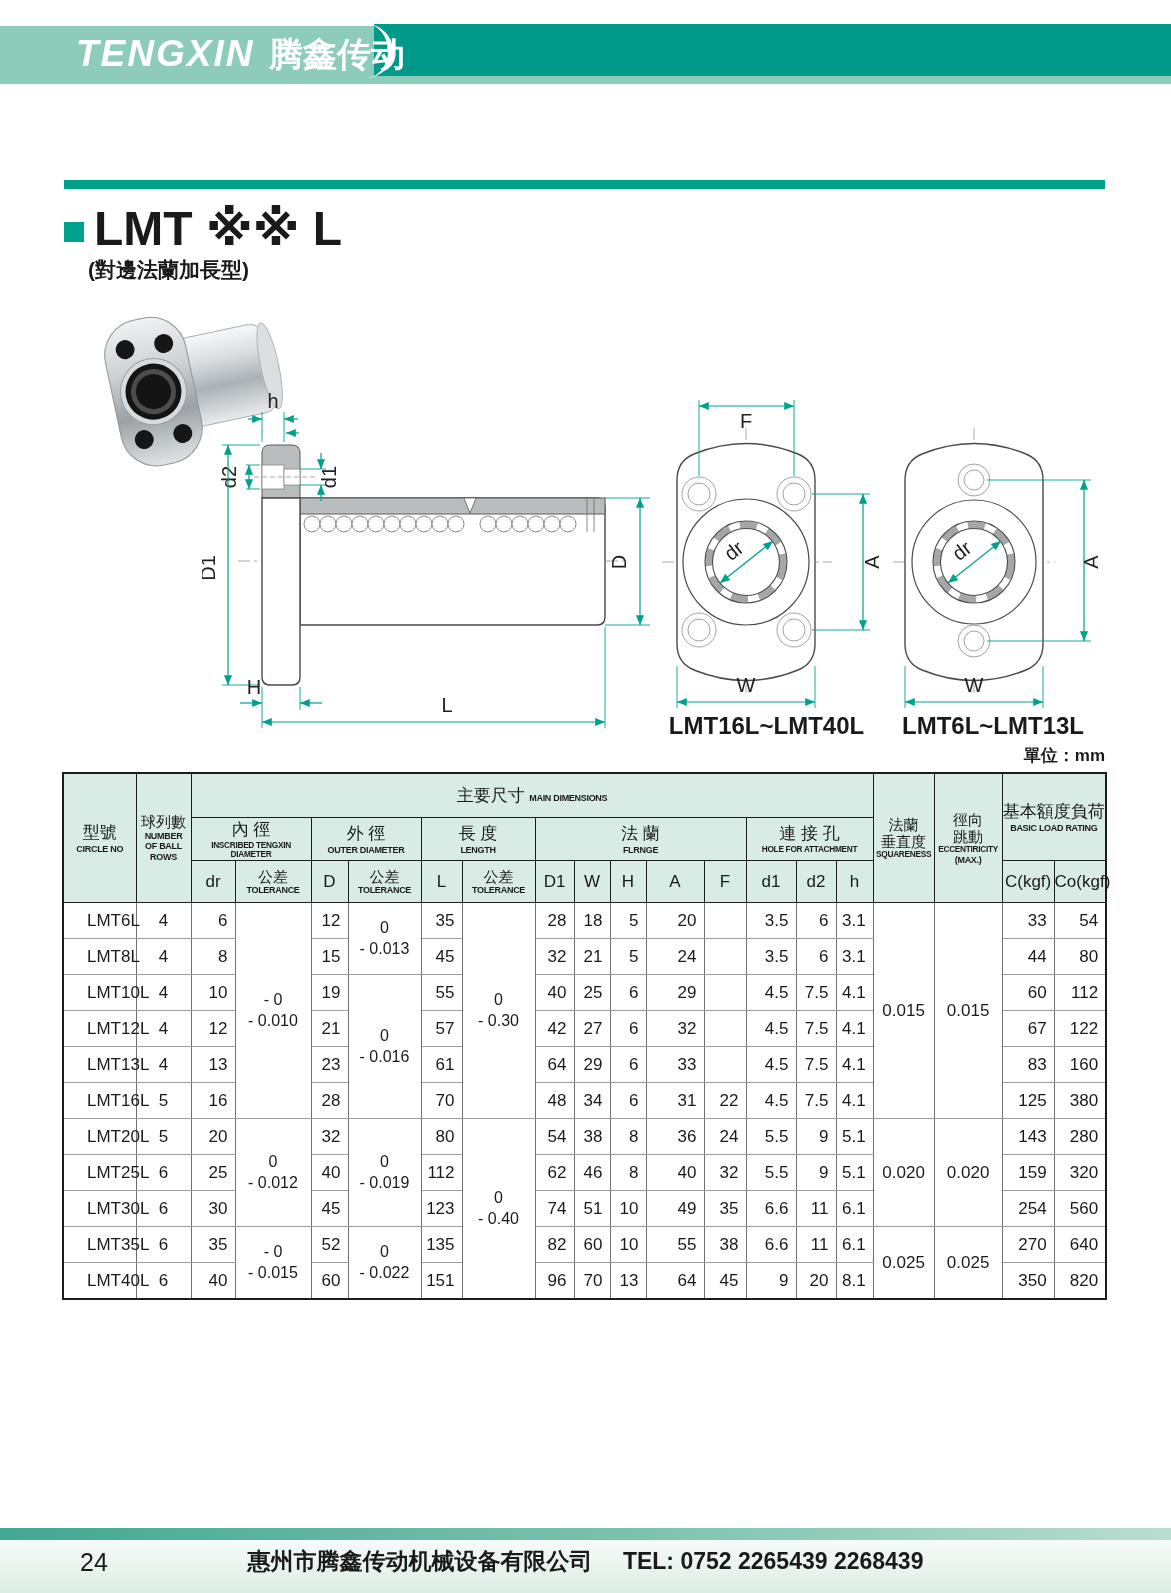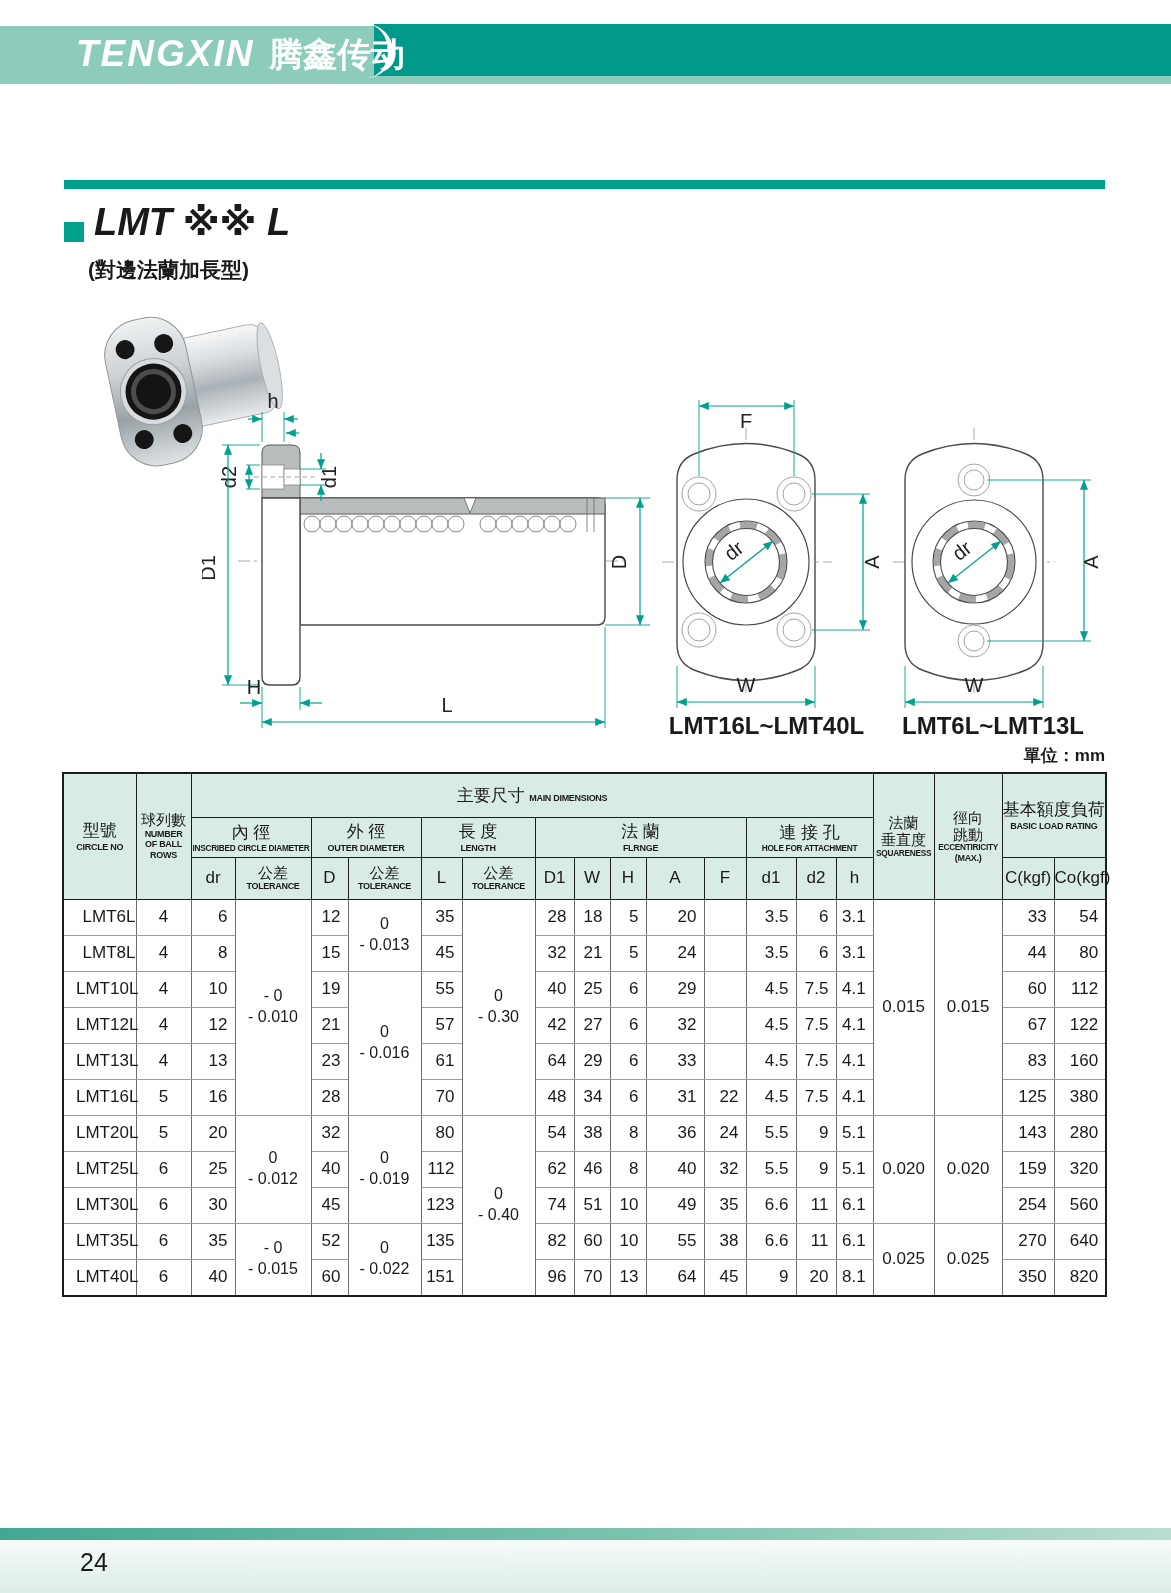--- a/index.html
+++ b/index.html
@@ -13,21 +13,21 @@
       border-right:5px solid #fff;border-radius:0 28px 28px 0;}
   .logo{position:absolute;left:76px;top:6px;white-space:nowrap;}
   .logo .en{color:#fff;font-weight:900;font-size:37px;letter-spacing:2px;font-style:italic;}
   .logo .cn{color:#fff;font-weight:700;font-size:34px;margin-left:10px;}
 
   
   .title{position:absolute;left:64px;top:120px;font-size:38px;font-weight:900;letter-spacing:2px;}
   .title-bar{position:absolute;left:64px;top:180px;width:1041px;height:9px;background:#00A18C;}
 
   .bullet{position:absolute;left:64px;top:222px;width:20px;height:20px;background:#00A18C;}
-  .model-code{position:absolute;left:94px;top:200px;font-size:38px;font-weight:900;font-style:italic;}
+  .model-code{position:absolute;left:94px;top:200px;font-size:48px;font-weight:900;}
   .model-sub{position:absolute;left:88px;top:256px;font-size:21px;font-weight:700;}
   .region{position:absolute;left:888px;top:208px;width:220px;}
   .region .cn{font-size:23px;font-weight:700;}
   .region .en{font-size:25px;font-weight:900;color:#00A18C;margin-top:6px;letter-spacing:0.5px;}
 
   
   .caption{position:absolute;font-size:24px;font-weight:900;text-align:center;}
   svg text{font-family:"Liberation Sans","DejaVu Sans",sans-serif;fill:#222;}
   .ol{stroke:#4a4a4a;stroke-width:1.4;fill:#fff;}
   .gf{fill:#b9bdbd;stroke:#5a5a5a;stroke-width:1;}
@@ -48,21 +48,21 @@
   table{border-collapse:collapse;table-layout:fixed;width:1043px;border:2px solid #1c1c1c;}
   th{background:#D8EBE5;border:1px solid #1c1c1c;font-weight:normal;padding:0;vertical-align:middle;text-align:center;}
   td{border:1px solid #6f6f6f;border-top-color:#9c9c9c;border-bottom-color:#9c9c9c;
      height:35px;font-size:17px;padding:0;vertical-align:middle;background:#fff;}
   tr.hr1{height:44px;} tr.hr2{height:40px;} tr.hr3{height:42px;}
   th .cn{font-size:17px;} th .cn2{font-size:15px;line-height:1.15;}
   th .en{font-size:9px;font-weight:700;letter-spacing:-0.3px;line-height:1.2;}
   th .en-xs{font-size:8.3px;}
   th .sub{font-size:17px;}
   .num{text-align:right;padding-right:7px;}
-  .mod{text-align:right;padding-left:12px;}
+  .mod{text-align:left;padding-left:23px;}
   .mid{text-align:center;}
   .tol{text-align:center;white-space:pre-line;font-size:16px;line-height:1.3;}
 
   
   .foot-bar{position:absolute;left:0;top:1528px;width:1171px;height:12px;
       background:linear-gradient(90deg,#43A892,#7cc3af 55%,#b9ddd1);}
   .foot-area{position:absolute;left:0;top:1540px;width:1171px;height:53px;
       background:linear-gradient(180deg,#f6fbf8,#dcede6);}
   .page-num{position:absolute;left:80px;top:1548px;font-size:25px;}
   .foot-text{position:absolute;left:0;top:1546px;width:1171px;text-align:center;font-size:23px;font-weight:700;}
@@ -347,21 +347,21 @@
               <div class="en">(MAX.)</div>
             </th>
       <th colspan="2" rowspan="2">
               <div class="cn">基本額度負荷</div>
               <div class="en">BASIC LOAD RATING</div>
             </th>
     </tr>
     <tr class="hr2">
       <th colspan="2">
               <div class="cn">內 徑</div>
-              <div class="en en-xs">INSCRIBED CIRCLE DIAMETER</div>
+              <div class="en en-xs">INSCRIBED TENGXIN DIAMETER</div>
             </th>
       <th colspan="2">
               <div class="cn">外 徑</div>
               <div class="en">OUTER DIAMETER</div>
             </th>
       <th colspan="2">
               <div class="cn">長 度</div>
               <div class="en">LENGTH</div>
             </th>
       <th colspan="5">
@@ -612,14 +612,18 @@
       <td class="num">350</td>
       <td class="num">820</td>
     </tr>
   </tbody>
       </table>
   </div>
 
   <div class="foot-bar"></div>
   <div class="foot-area"></div>
   <div class="page-num">24</div>
+  <div class="foot-text">
+    <span>惠州市腾鑫传动机械设备有限公司</span>
+    <span class="tel">TEL: 0752  2265439  2268439</span>
+  </div>
 
 </div>
 
 </body></html>

